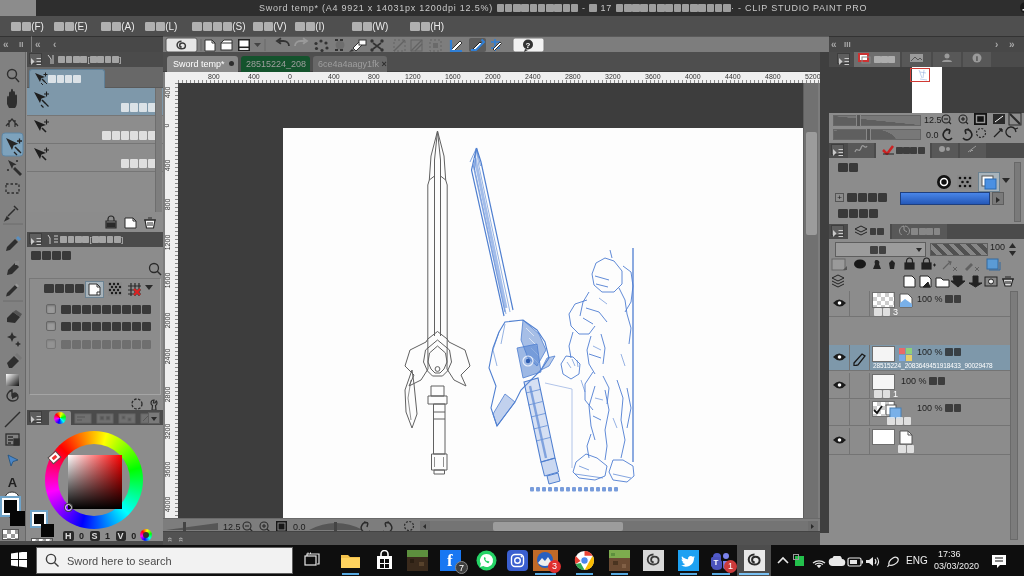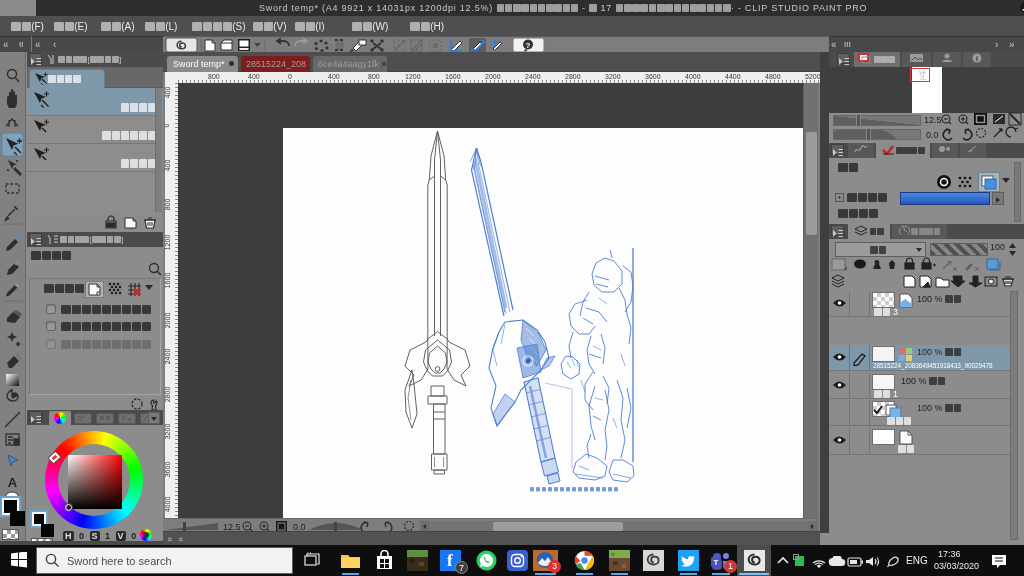--- a/index.html
+++ b/index.html
@@ -399,21 +399,21 @@
  <div class="abs" style="left:36px;top:479px;color:#1e1e1e;font-size:9px;font-weight:bold;">
    <span style="background:#2a2a2a;color:#ddd;padding:0 2px;border-radius:2px;">H</span> <span style="padding:0 3px;">0</span> <span style="background:#2a2a2a;color:#ddd;padding:0 2px;border-radius:2px;">S</span> <span style="padding:0 3px;">1</span> <span style="background:#2a2a2a;color:#ddd;padding:0 2px;border-radius:2px;">V</span> <span style="padding:0 3px;">0</span>
  </div>
  <div class="abs" style="left:113px;top:477px;width:12px;height:12px;border-radius:50%;background:conic-gradient(from 315deg,#f00,#ff0 60deg,#0f0 120deg,#0ff 180deg,#00f 240deg,#f0f 300deg,#f00);">
         <div style="position:absolute;left:3px;top:3px;width:6px;height:6px;border-radius:50%;background:#333;"></div>
       </div>
 </div>
 <div id="canvascol" class="abs">
  <div id="tabbar">
   <div class="tab" style="left:4px;width:71px;background:#8a8a8a;color:#fff;padding-left:6px;">Sword temp*<span class="dot"></span></div>
-  <div class="tab" style="left:78px;width:69px;background:#7f1d1d;color:#9e9e9e;padding-left:5px;">28515224_208</div>
+  <div class="tab" style="left:78px;width:69px;background:#14532d;color:#9e9e9e;padding-left:5px;">28515224_208</div>
   <div class="tab" style="left:150px;width:74px;background:#686868;color:#9e9e9e;padding-left:5px;">6ce4a4aagy1fk <span style="color:#2e2e2e;font-weight:bold;">×</span></div>
  </div>
  <div id="corner"></div>
  <div id="rulh">
   <span class="rn" style="left:30px">800</span>
         <span class="rn" style="left:70px">400</span>
         <span class="rn" style="left:110px">0</span>
         <span class="rn" style="left:150px">400</span>
         <span class="rn" style="left:190px">800</span>
         <span class="rn" style="left:227px">1200</span>

